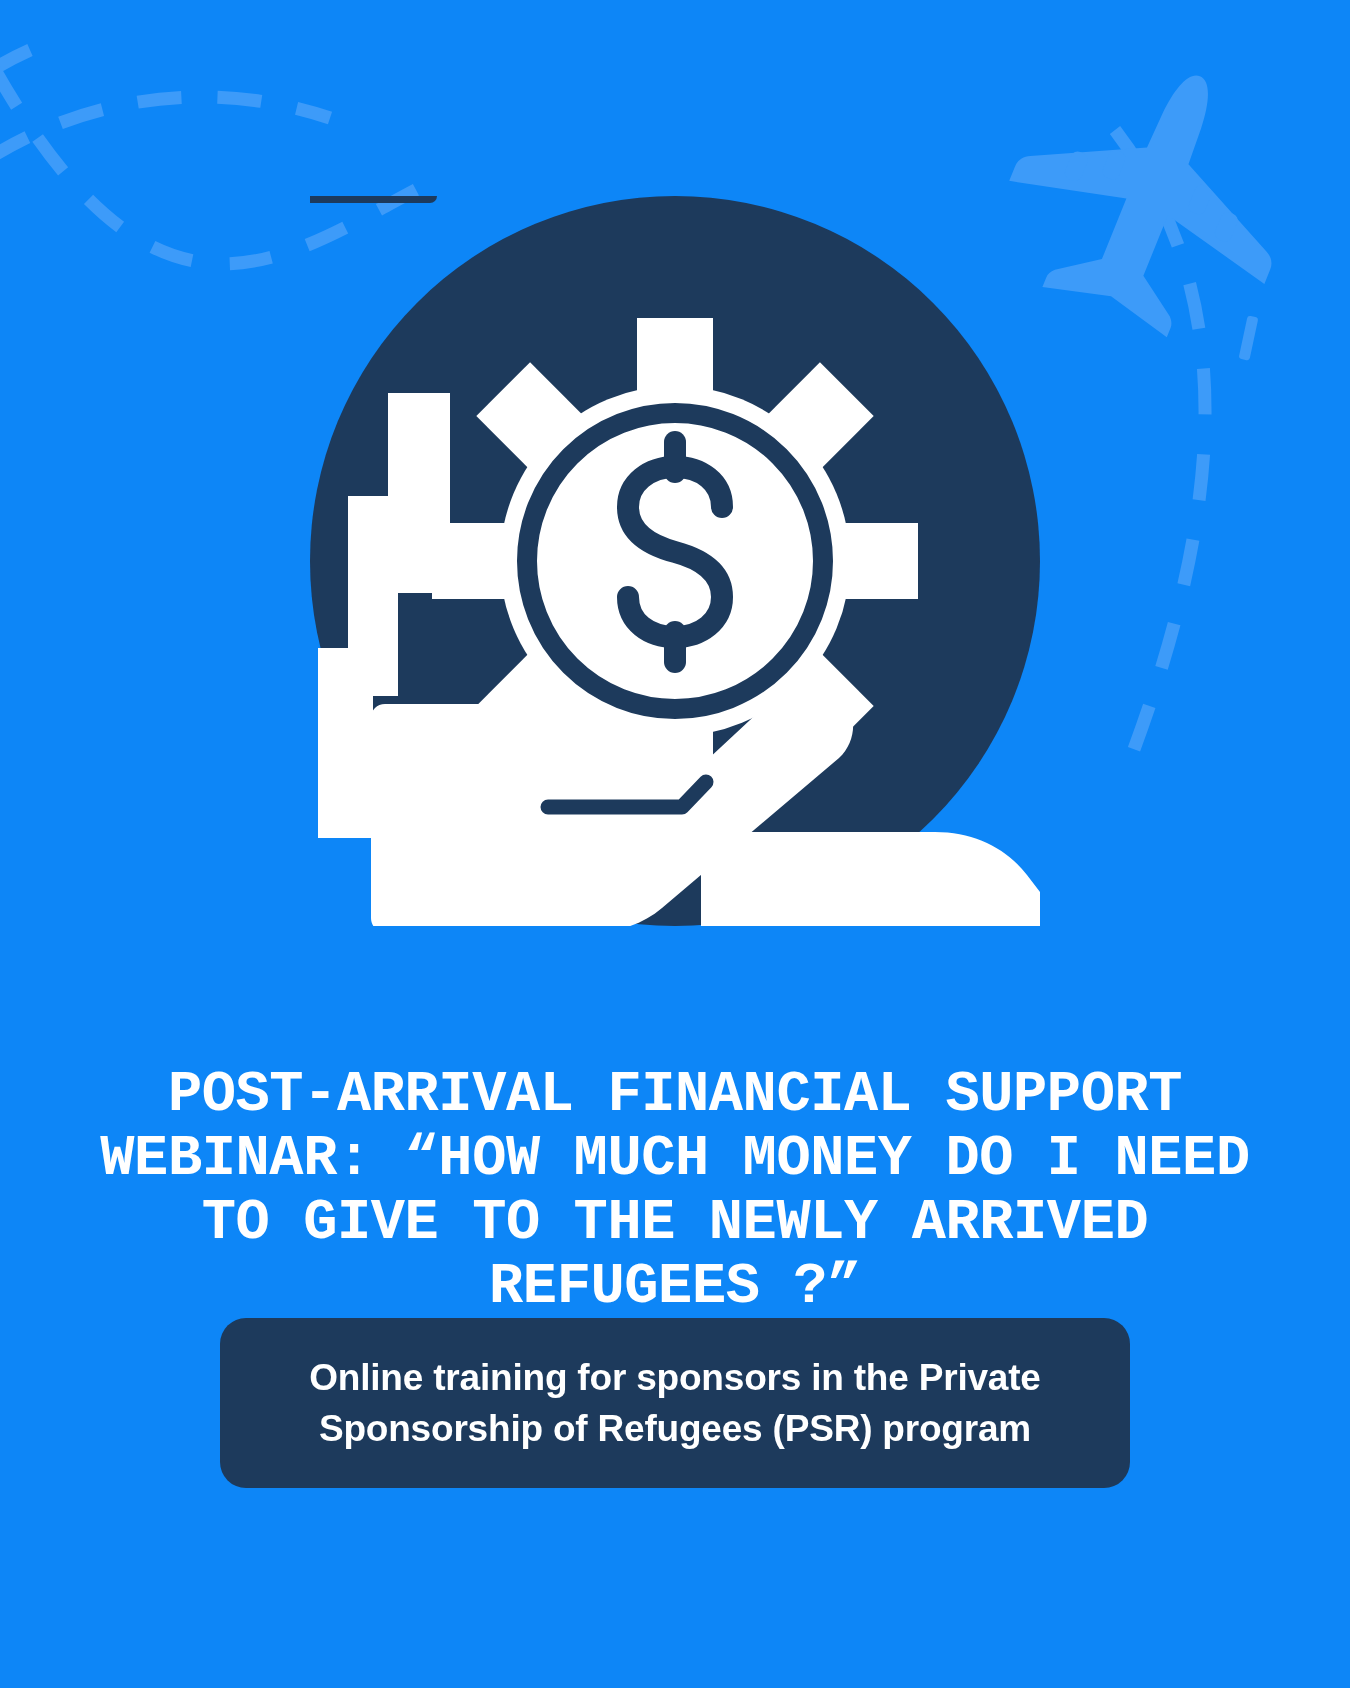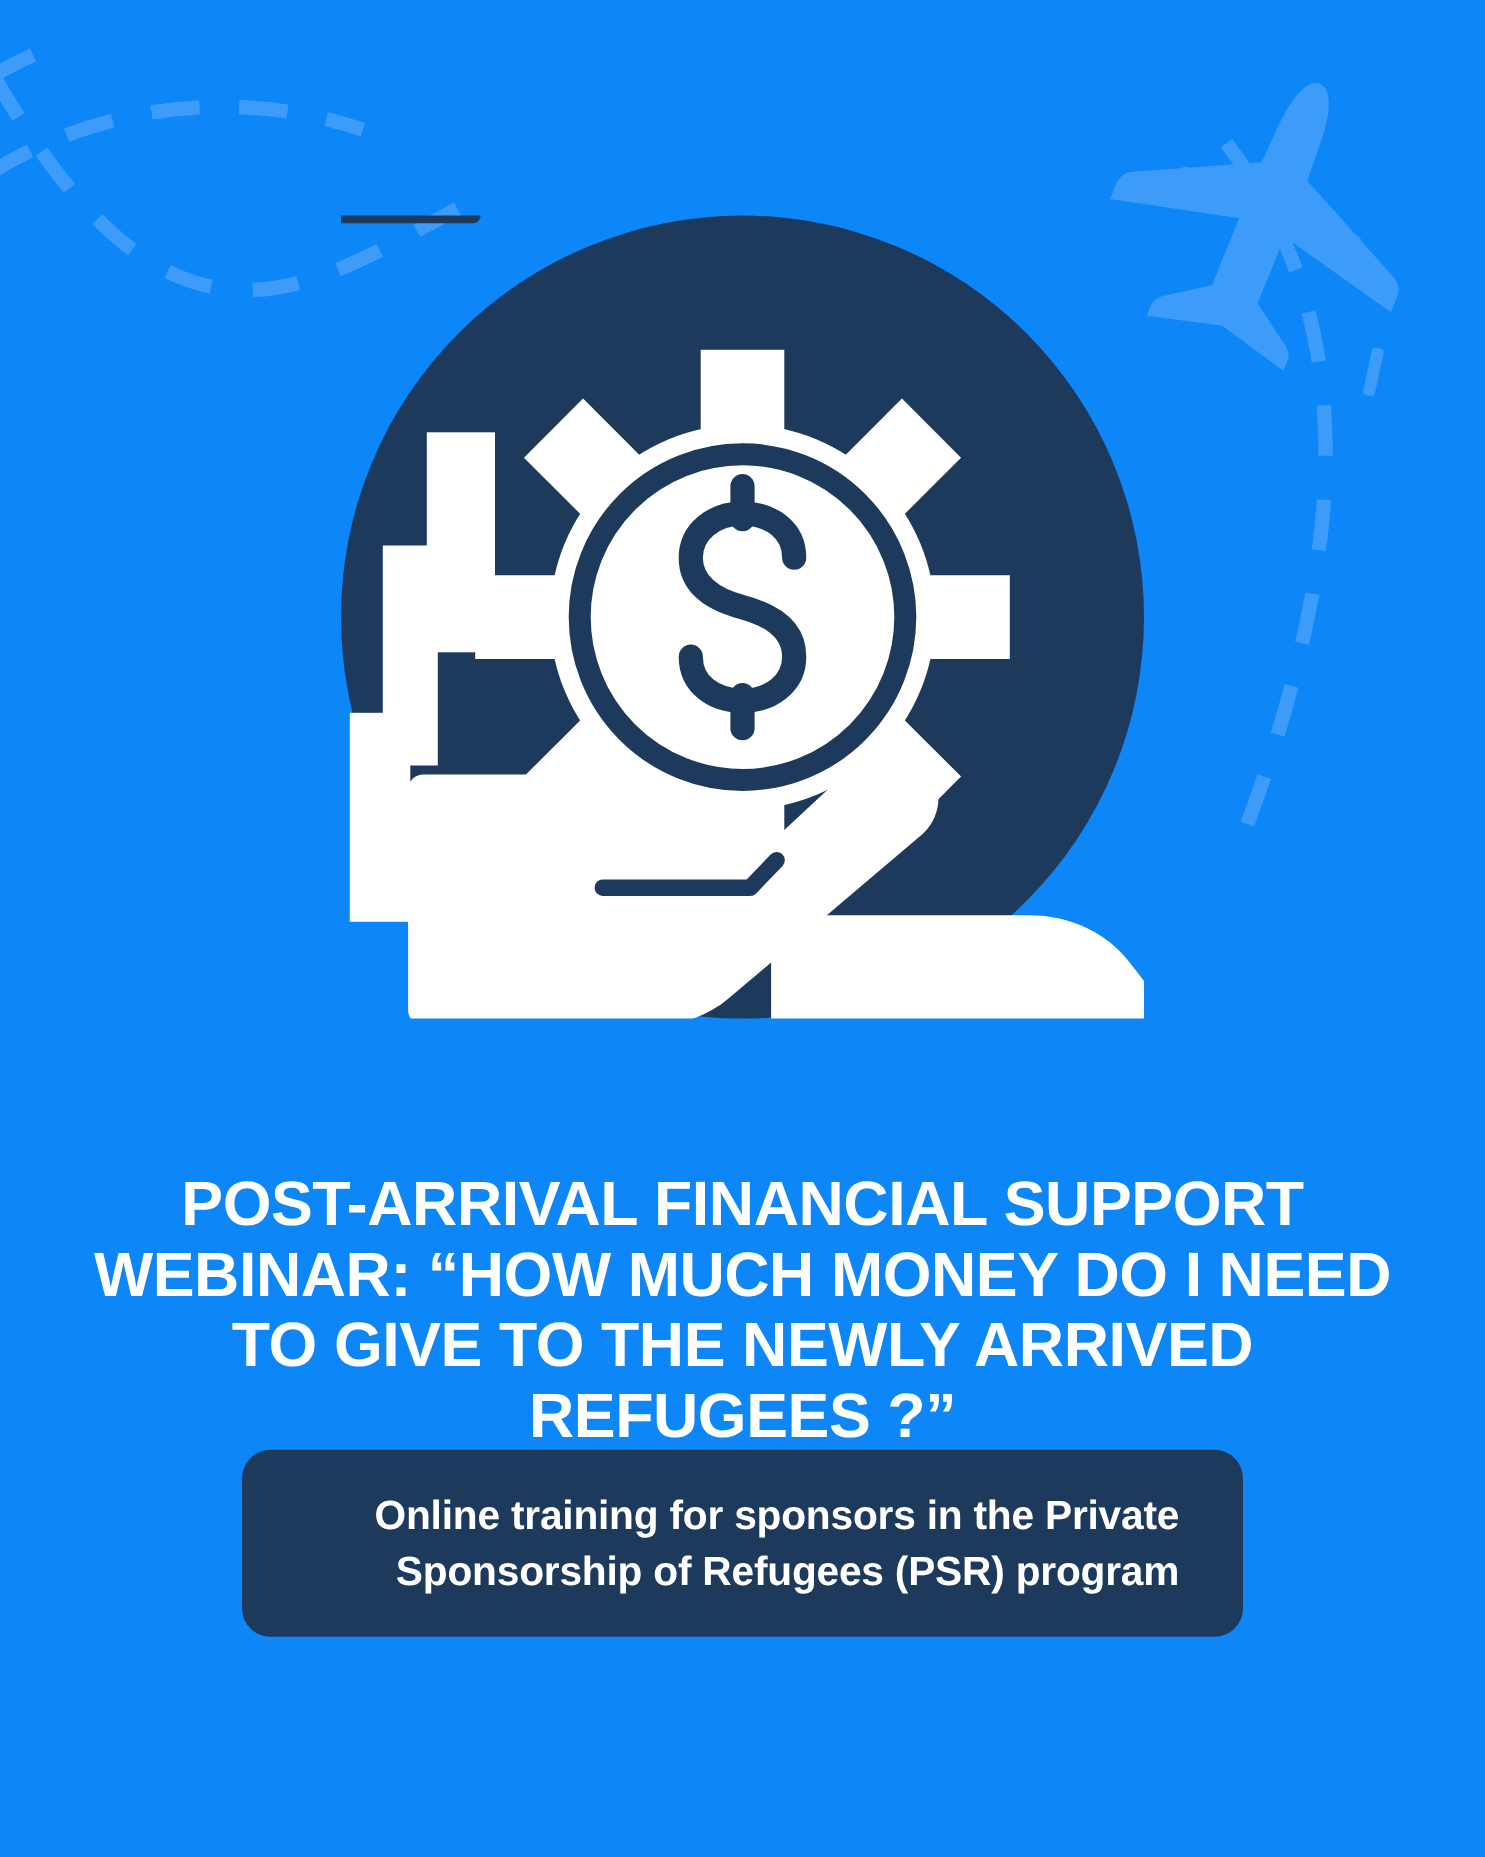--- a/index.html
+++ b/index.html
@@ -47,21 +47,21 @@
 
   
   .title {
     position: absolute;
     left: 50%;
     transform: translateX(-50%);
     top: 1026px;
     width: 1230px;
     text-align: center;
     color: #ffffff;
-    font-family: Liberation Sans, sans-serif;
+    font-family: Liberation Mono, monospace;
     font-weight: bold;
     font-size: 57px;
     line-height: 1.12;
     letter-spacing: -0.4px;
     white-space: pre-line;
   }
 
   
   .subtitle-box {
     position: absolute;
@@ -77,21 +77,21 @@
     align-items: center;
     justify-content: center;
     padding: 24px 58px;
   }
   .subtitle-text {
     color: #ffffff;
     font-family: "Liberation Sans", sans-serif;
     font-weight: bold;
     font-size: 37px;
     line-height: 1.38;
-    text-align: right;
+    text-align: center;
     letter-spacing: -0.2px;
   }
 </style>
 </head>
 <body>
 
 <div id="poster">
 
   <svg id="bg-decor" viewBox="0 0 1350 1688">
 

